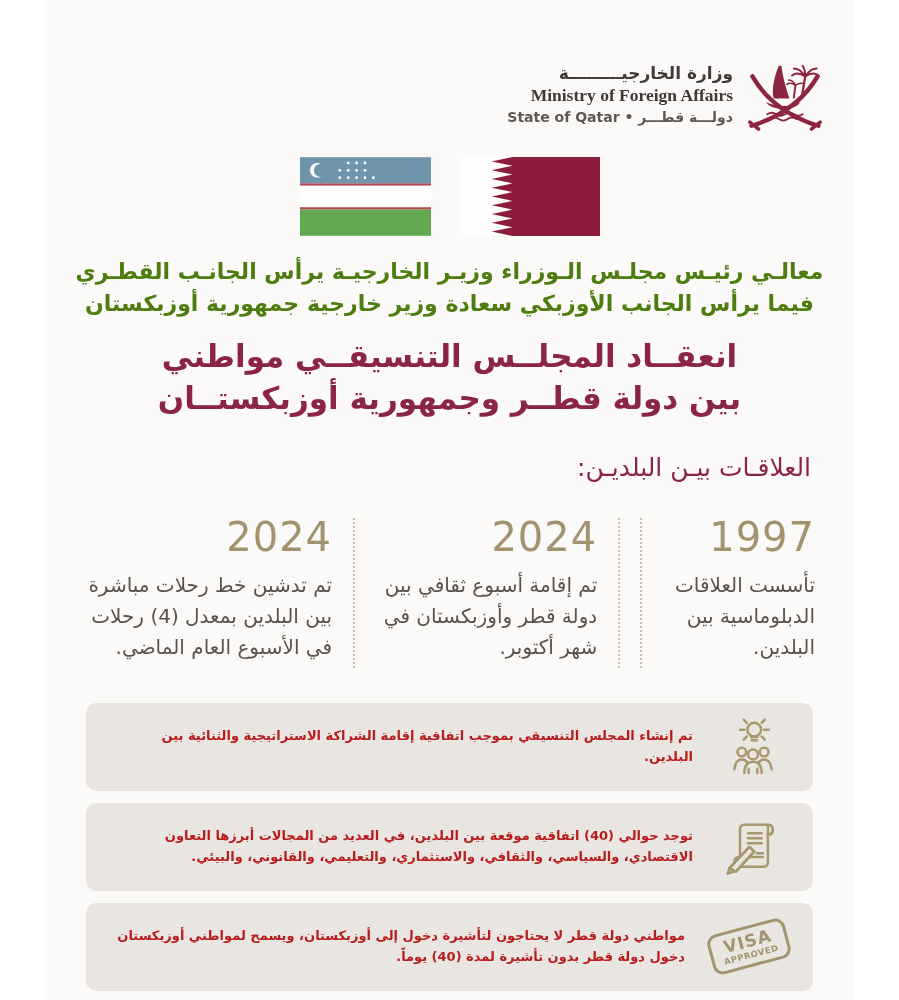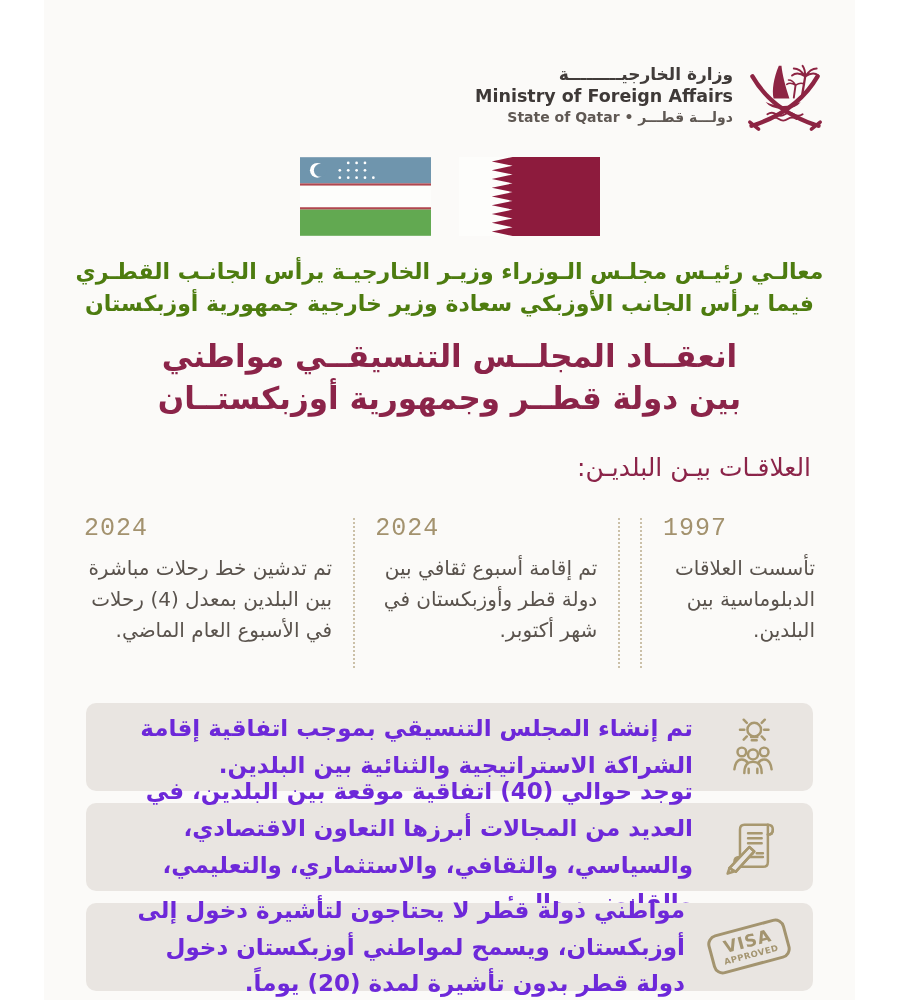--- a/index.html
+++ b/index.html
@@ -6,21 +6,21 @@
   body { background:#ffffff; font-family:"DejaVu Sans", sans-serif; }
   .page {
     position:relative; width:811px; height:1000px;
     background:#fbfaf8; overflow:hidden; margin:0 auto;
   }
 
   
   .logo-row { position:absolute; top:50px; right:26px; display:flex; align-items:center; gap:8px; }
   .logo-text { text-align:right; }
   .logo-ar { font-size:17px; font-weight:bold; color:#413c3a; direction:rtl; letter-spacing:0; }
-  .logo-en { font-size:17.5px; font-weight:bold; color:#3e3937; margin-top:2px; }
+  .logo-en { font-size:17.5px; font-weight:bold; color:#3e3937; margin-top:2px;font-family:Liberation Serif, serif; }
   .logo-sub { font-size:14px; color:#5f5853; margin-top:3px; font-weight:bold; }
   .emblem { width:88px; height:88px; }
 
   
   .flags-row { position:absolute; top:157px; left:0; width:100%；; width:100%; display:flex; justify-content:center; gap:28px; }
   .flag { height:79px; display:block; }
   .flag svg { display:block; height:79px; }
 
   
   .intro { position:absolute; top:256px; left:0; width:100%; text-align:center;
@@ -29,34 +29,34 @@
            direction:rtl; font-size:31px; font-weight:bold; color:#8b2449; line-height:1.35; }
 
   
   .section-heading { position:absolute; top:453px; right:44px; direction:rtl;
            font-size:25px; font-weight:normal; color:#8b2449; }
 
   
   .timeline { position:absolute; top:514px; right:40px; left:40px;
            direction:rtl; display:flex; justify-content:space-between; align-items:flex-start; }
   .tl-col { text-align:right; }
-  .tl-col .year { display:block; text-align:left; font-size:25px; color:#a3926e; letter-spacing:1px;font-family:Liberation Mono, monospace; }
+  .tl-col .year { display:block; text-align:right; font-size:40px; color:#a3926e; letter-spacing:1px; }
   .tl-col .tl-text { margin-top:10px; font-size:20px; font-weight:normal; color:#5a534d; line-height:1.55; }
   .tl-col.w1 { width:152px; }
   .tl-col.w2 { width:160px; }
   .tl-col.w3 { width:222px; }
   .tl-col.w4 { width:248px; }
   .tl-div { width:0; border-left:2px dotted #cbc0a8; height:150px; margin-top:4px; }
 
   
   .boxes { position:absolute; top:703px; left:42px; right:42px; display:flex; flex-direction:column; gap:12px; }
   .box { height:88px; background:#e9e5e1; border-radius:10px; direction:rtl;
          display:flex; align-items:center; padding:0 24px; gap:24px; }
   .box-icon { flex:0 0 72px; display:flex; justify-content:center; align-items:center; }
-  .box-text { font-size:23px; font-weight:bold; color:#6d28d9; line-height:1.6; text-align:right; }
+  .box-text { font-size:13px; font-weight:bold; color:#b91c1c; line-height:1.6; text-align:right; }
   .box1 .box-text { max-width:560px; }
   .box2 .box-text { max-width:720px; }
   .box3 .box-text { max-width:620px; }
 
   
   .stamp { transform:rotate(-15deg); border:3px solid #a3946f; border-radius:10px;
            padding:3px 9px 4px; color:#a3946f; text-align:center; direction:ltr; background:transparent; }
   .stamp .l1 { font-size:17px; font-weight:bold; letter-spacing:1px; line-height:1.1; }
   .stamp .l2 { font-size:8.5px; font-weight:bold; letter-spacing:0.5px; line-height:1.1; }
 </style>
@@ -207,17 +207,17 @@
       <div class="box-text">توجد حوالي (40) اتفاقية موقعة بين البلدين، في العديد من المجالات أبرزها التعاون الاقتصادي، والسياسي، والثقافي، والاستثماري، والتعليمي، والقانوني، والبيئي.</div>
     </div>
 
     <div class="box box3">
       <div class="box-icon">
         <div class="stamp">
           <div class="l1">VISA</div>
           <div class="l2">APPROVED</div>
         </div>
       </div>
-      <div class="box-text">مواطني دولة قطر لا يحتاجون لتأشيرة دخول إلى أوزبكستان، ويسمح لمواطني أوزبكستان دخول دولة قطر بدون تأشيرة لمدة (20) يوماً.</div>
+      <div class="box-text">مواطني دولة قطر لا يحتاجون لتأشيرة دخول إلى أوزبكستان، ويسمح لمواطني أوزبكستان دخول دولة قطر بدون تأشيرة لمدة (40) يوماً.</div>
     </div>
 
   </div>
 </div>
 
 </body></html>

